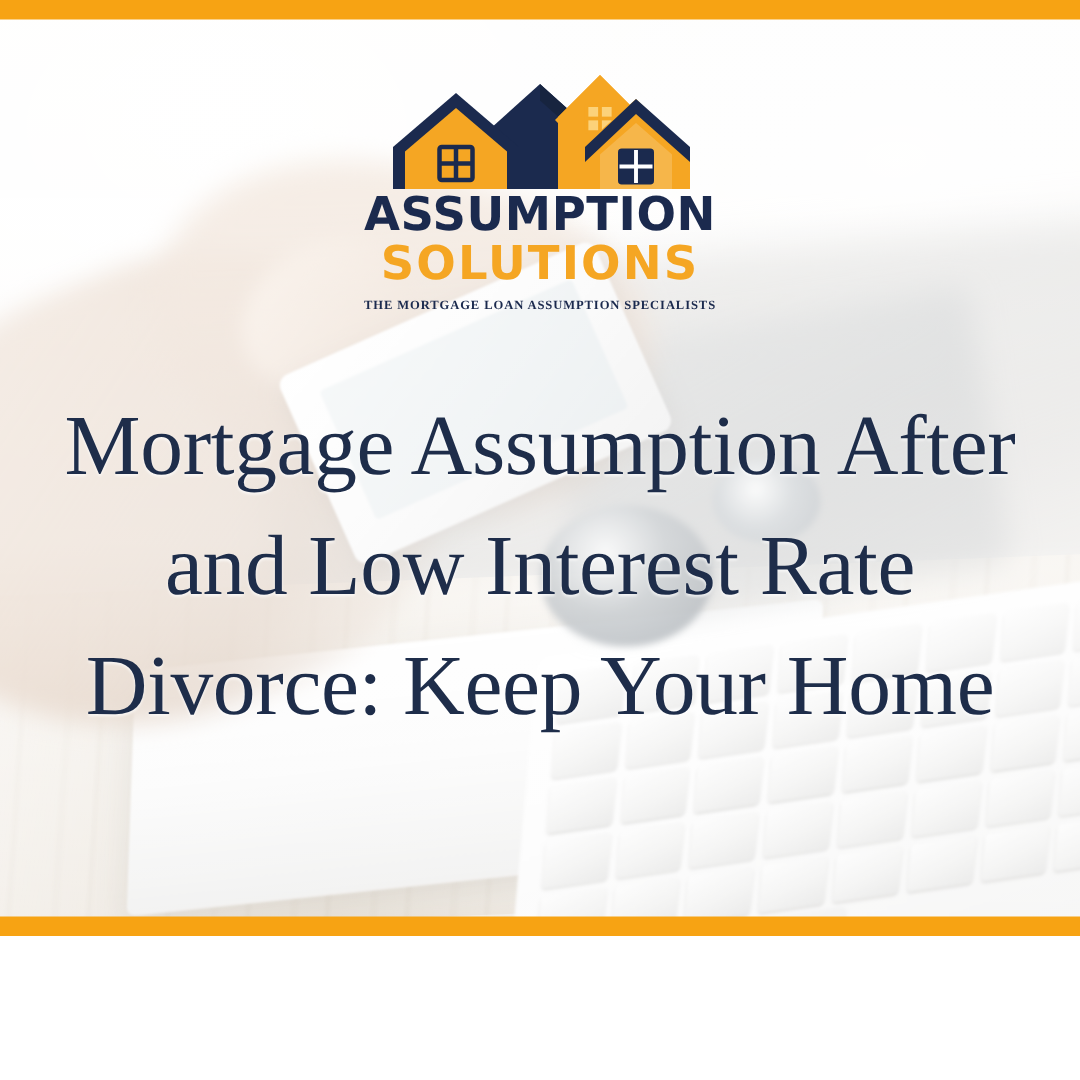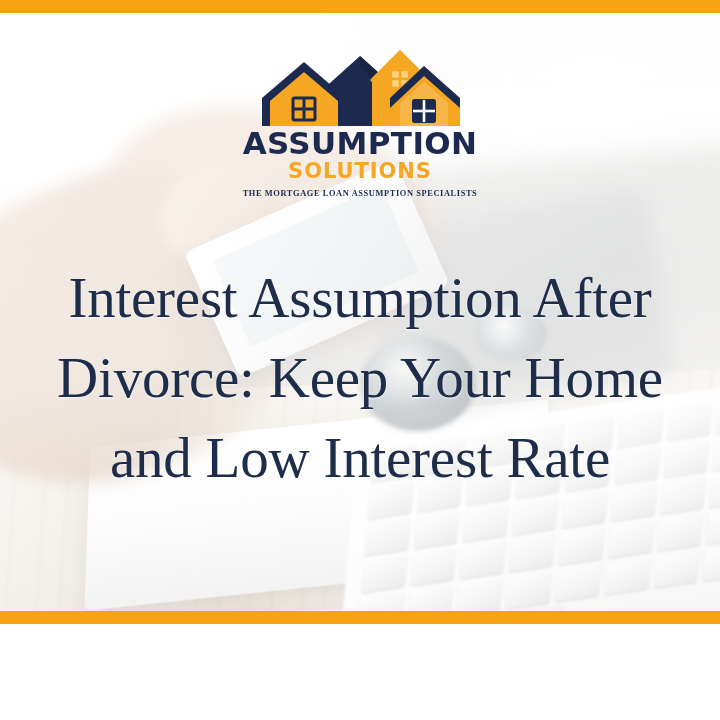--- a/index.html
+++ b/index.html
@@ -216,21 +216,21 @@
     font-weight:700;
     font-size:31px;
     letter-spacing:.012em;
     color:#1b2a4e;
     line-height:1;
     margin-top:2px;
   }
   .logo-word2 {
     font-family:"DejaVu Sans", sans-serif;
     font-weight:700;
-    font-size:21px;
+    font-size:31px;
     letter-spacing:.045em;
     color:#f5a623;
     line-height:1;
     margin-top:2px;
   }
   .logo-tag {
     font-family:Liberation Serif, serif;
     font-weight:700;
     font-size:8.4px;
     letter-spacing:.072em;
@@ -364,18 +364,18 @@
       <line x1="164" y1="52" x2="164" y2="74" stroke="#ffffff" stroke-width="2.6"></line>
       <line x1="153" y1="63" x2="175" y2="63" stroke="#ffffff" stroke-width="2.6"></line>
     </svg>
 
     <div class="logo-word">ASSUMPTION</div>
     <div class="logo-word2">SOLUTIONS</div>
     <div class="logo-tag">THE MORTGAGE LOAN ASSUMPTION SPECIALISTS</div>
   </div>
 
   <div class="headline">
-    <div class="line">Interest Assumption After</div>
+    <div class="line">Mortgage Assumption After</div>
+    <div class="line">and Low Interest Rate</div>
     <div class="line">Divorce: Keep Your Home</div>
-    <div class="line">and Low Interest Rate</div>
   </div>
 
 </div>
 
 </body></html>

